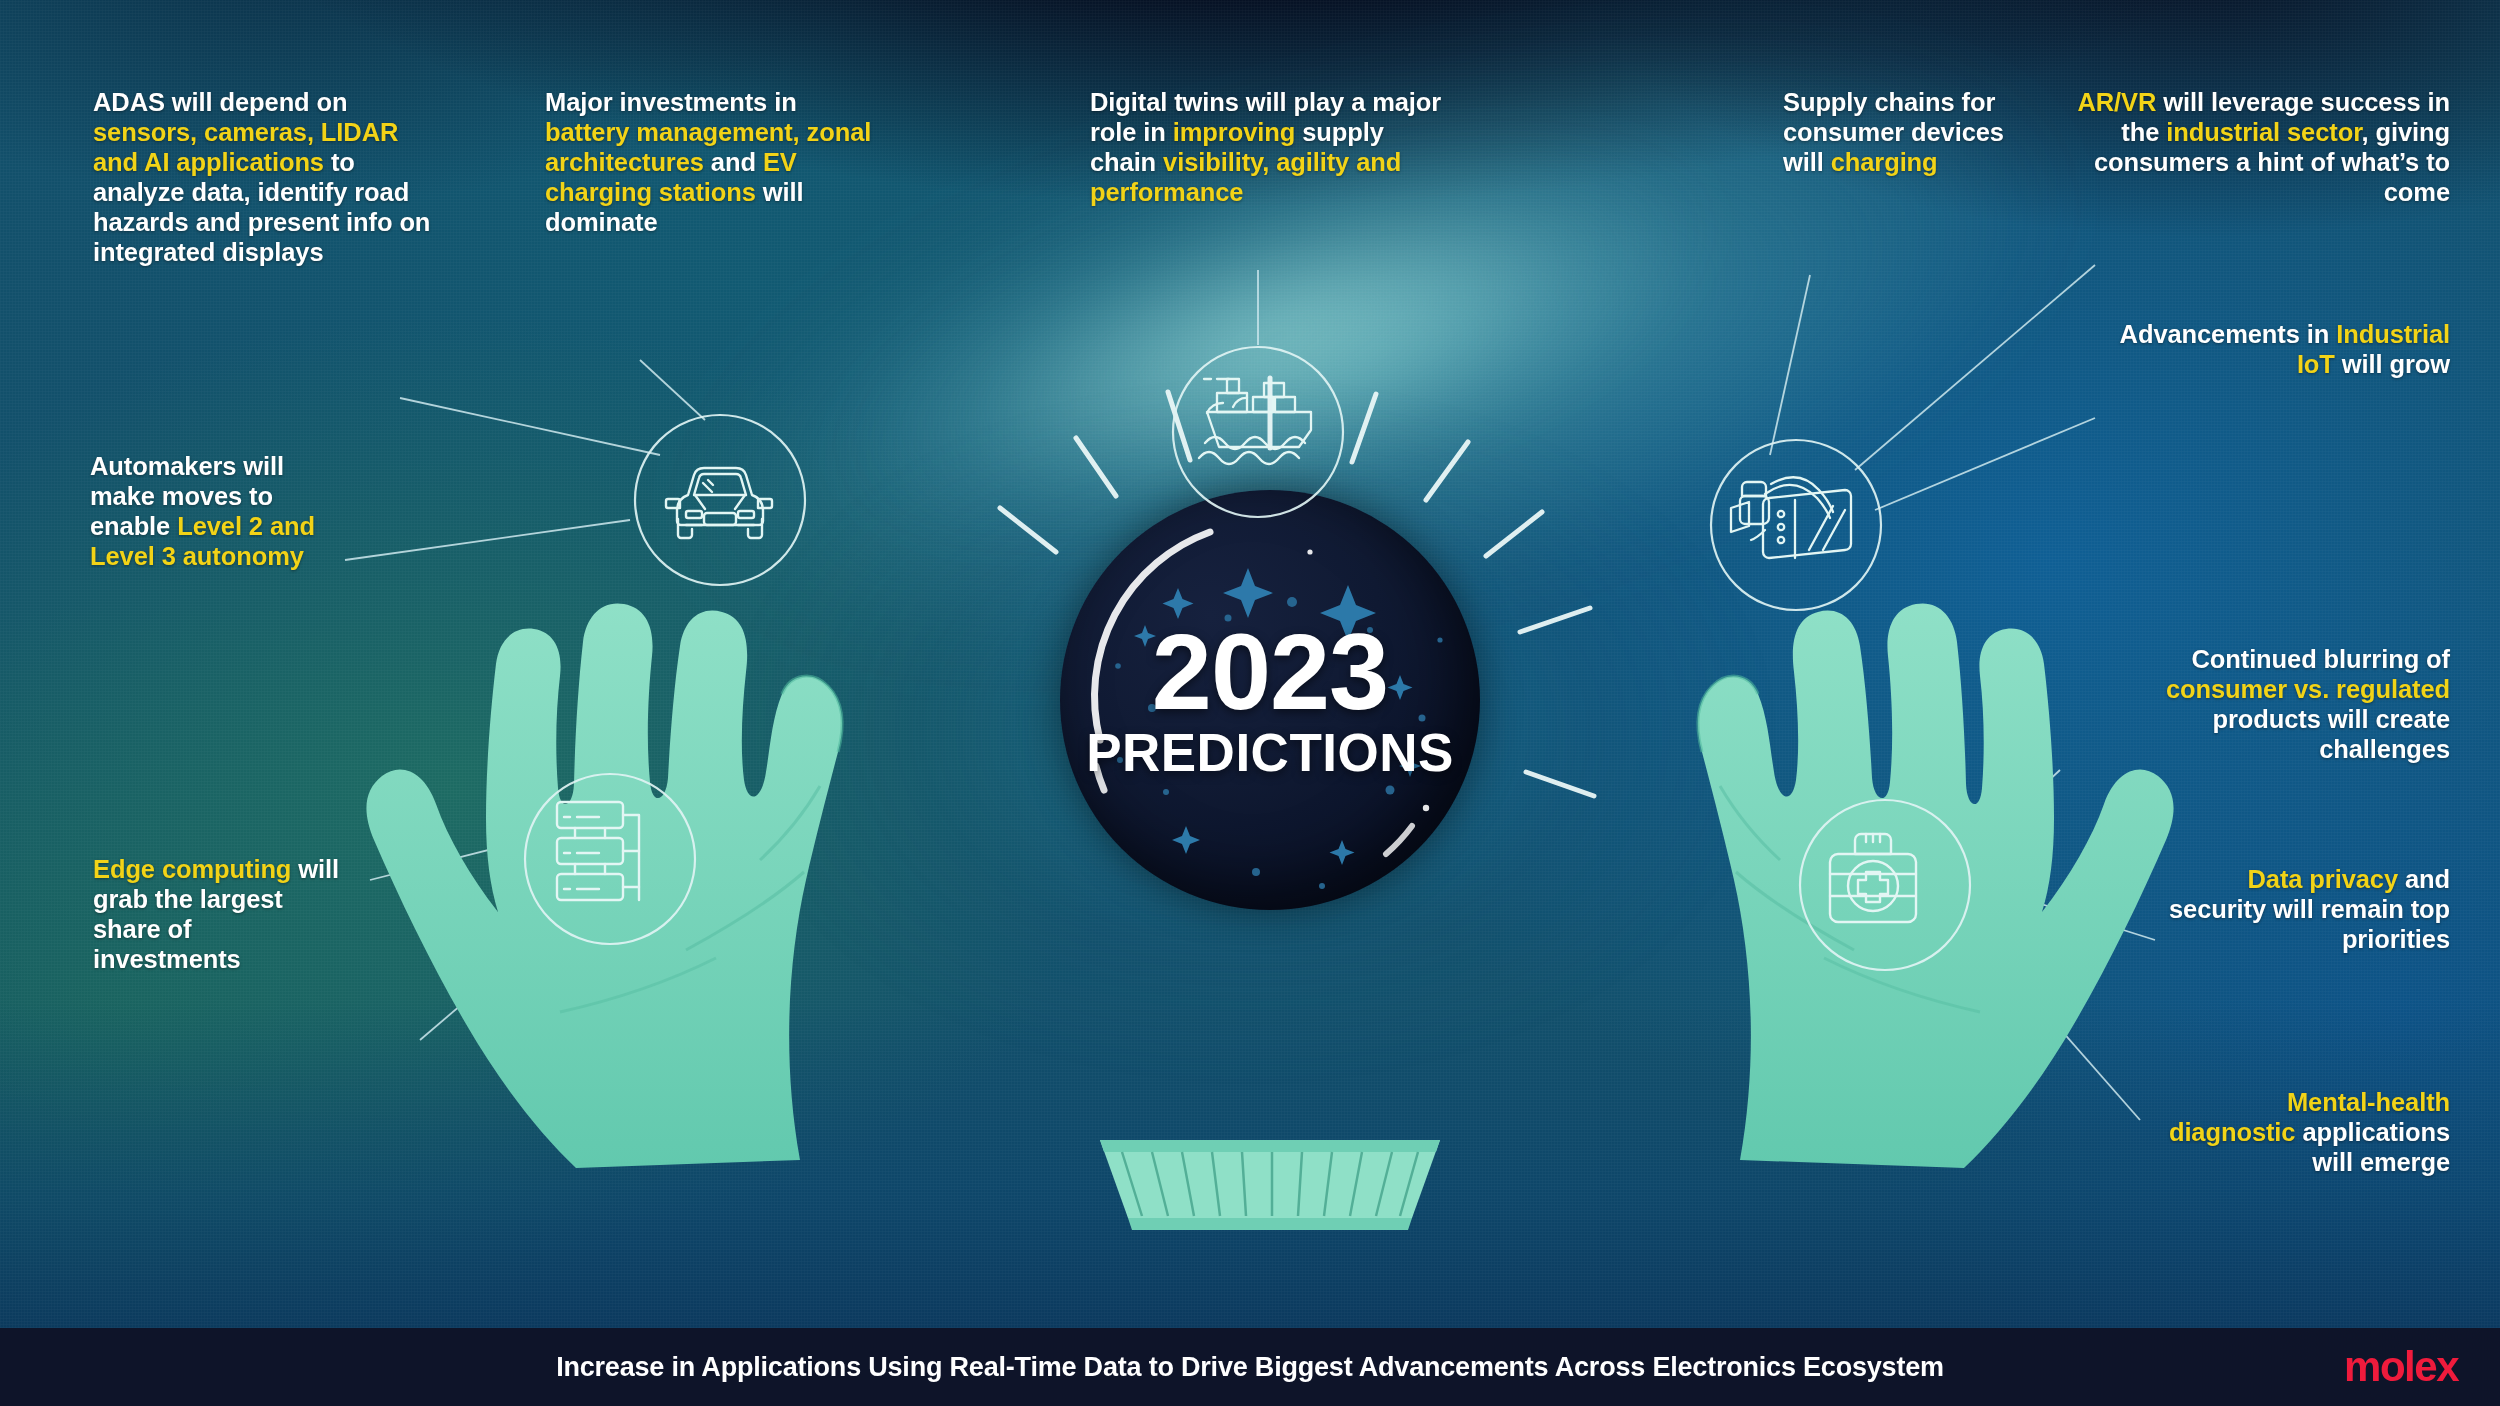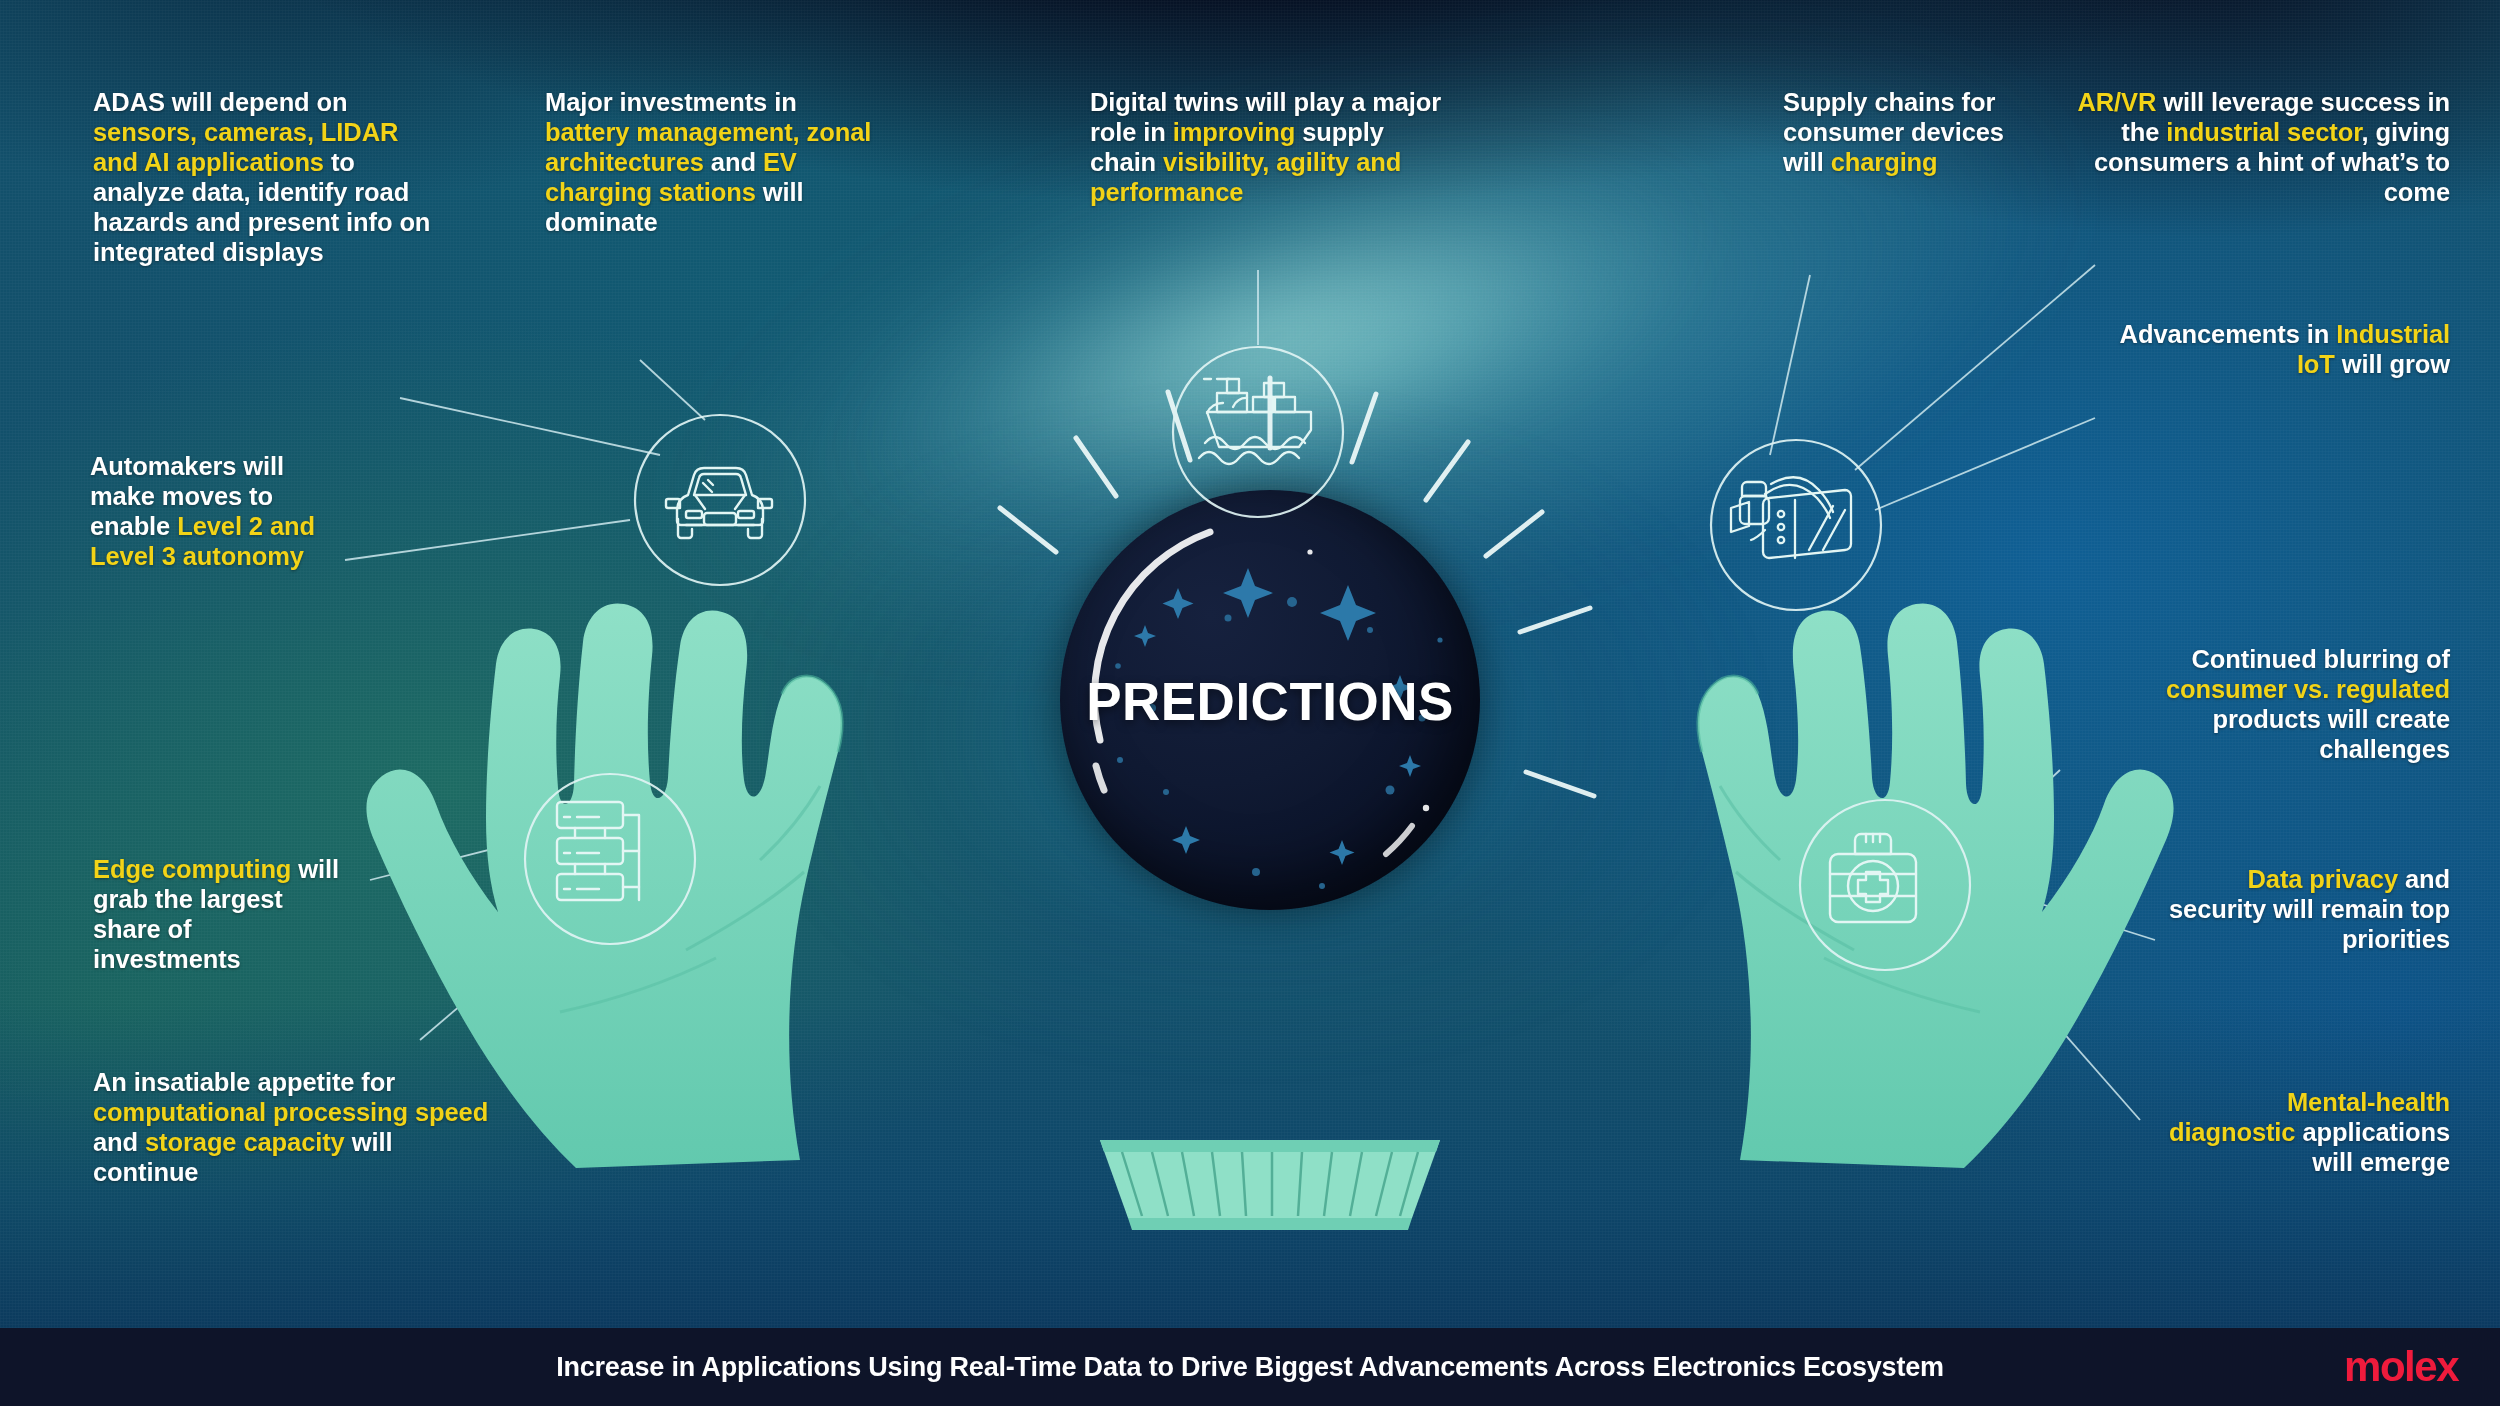--- a/index.html
+++ b/index.html
@@ -302,20 +302,21 @@
           <circle cx="366" cy="318" r="3.2"></circle>
           <circle cx="250" cy="62" r="2.6"></circle>
         </g>
       </svg>
       <svg viewBox="0 0 420 420" style="position:absolute;inset:0;">
         <path d="M40,250 A175,175 0 0 1 150,42" fill="none" stroke="#ffffff" stroke-width="7" stroke-linecap="round" opacity="0.9"></path>
         <path d="M36,276 A175,175 0 0 0 44,300" fill="none" stroke="#ffffff" stroke-width="7" stroke-linecap="round" opacity="0.85"></path>
         <path d="M352,336 A175,175 0 0 1 326,364" fill="none" stroke="#ffffff" stroke-width="6" stroke-linecap="round" opacity="0.8"></path>
       </svg>
       <div class="ball-label">
+        <div class="ball-year">2023</div>
         <div class="ball-sub">PREDICTIONS</div>
       </div>
     </div>
   </div>
 
   <div class="icon-circle" style="left:633px; top:413px;">
     <svg width="174" height="174" viewBox="0 0 174 174">
       <circle cx="87" cy="87" r="85" fill="none" stroke="#dff3f3" stroke-width="2.2" opacity="0.92"></circle>
       <g fill="none" stroke="#e3f6f4" stroke-width="2.4" stroke-linejoin="round" stroke-linecap="round">
         <path d="M45,106 v16 a3,3 0 0 0 3,3 h8 a3,3 0 0 0 3,-3 v-6"></path>
@@ -402,21 +403,20 @@
       </g>
     </svg>
   </div>
 
   <div class="note" style="left:93px; top:88px; width:352px;"><span>ADAS will depend on </span><span class="hl">sensors, cameras, LIDAR and AI applications</span><span> to analyze data, identify road hazards and present info on integrated displays</span></div>
 
   <div class="note" style="left:90px; top:452px; width:260px;"><span>Automakers will make moves to enable </span><span class="hl">Level 2 and Level 3 autonomy</span></div>
 
   <div class="note" style="left:93px; top:855px; width:250px;"><span class="hl">Edge computing</span><span> will grab the largest share of investments</span></div>
 
-  <div class="note" style="left:93px; top:1068px; width:400px;"><span>An insatiable appetite for </span><span class="hl">computational processing speed</span><span> and </span><span class="hl">storage capacity</span><span> will continue</span></div>
 
   <div class="note" style="left:545px; top:88px; width:330px;"><span>Major investments in </span><span class="hl">battery management, zonal architectures</span><span> and </span><span class="hl">EV charging stations</span><span> will dominate</span></div>
 
   <div class="note" style="left:1090px; top:88px; width:360px;"><span>Digital twins will play a major role in </span><span class="hl">improving</span><span> supply chain </span><span class="hl">visibility, agility and performance</span></div>
 
   <div class="note" style="left:1783px; top:88px; width:250px;"><span>Supply chains for consumer devices will </span><span class="hl">charging</span></div>
 
   <div class="note right" style="left:2075px; top:88px; width:375px;"><span class="hl">AR/VR</span><span> will leverage success in the </span><span class="hl">industrial sector</span><span>, giving consumers a hint of what’s to come</span></div>
 
   <div class="note right" style="left:2110px; top:320px; width:340px;"><span>Advancements in </span><span class="hl">Industrial IoT</span><span> will grow</span></div>

